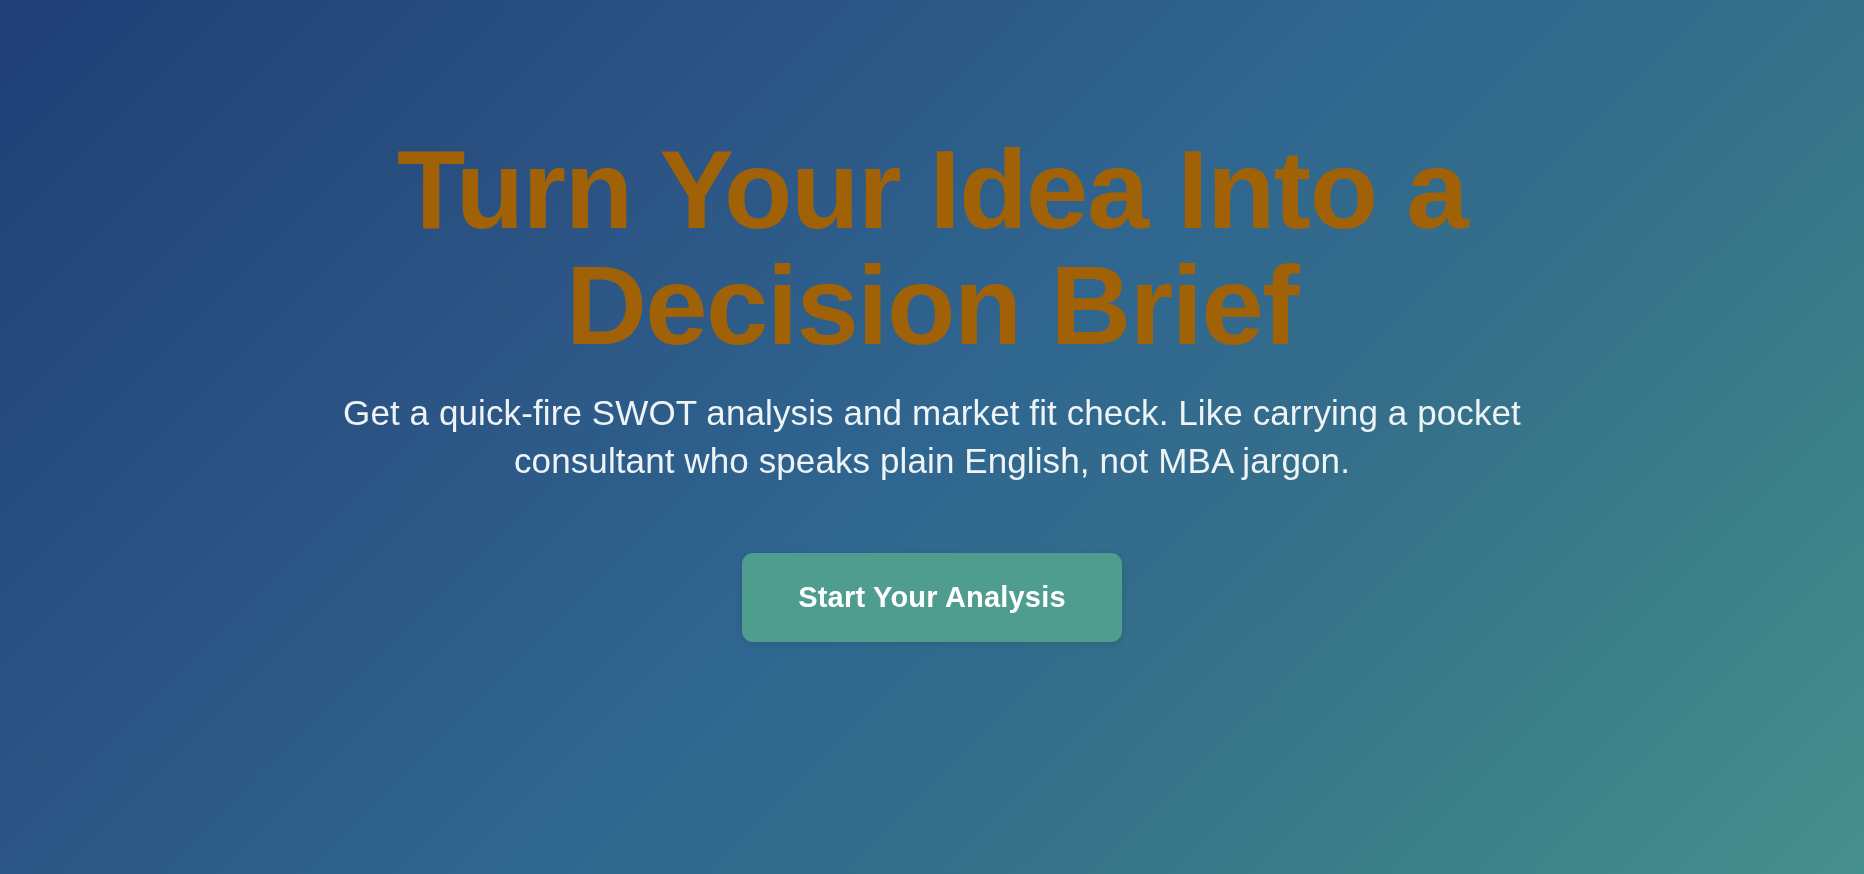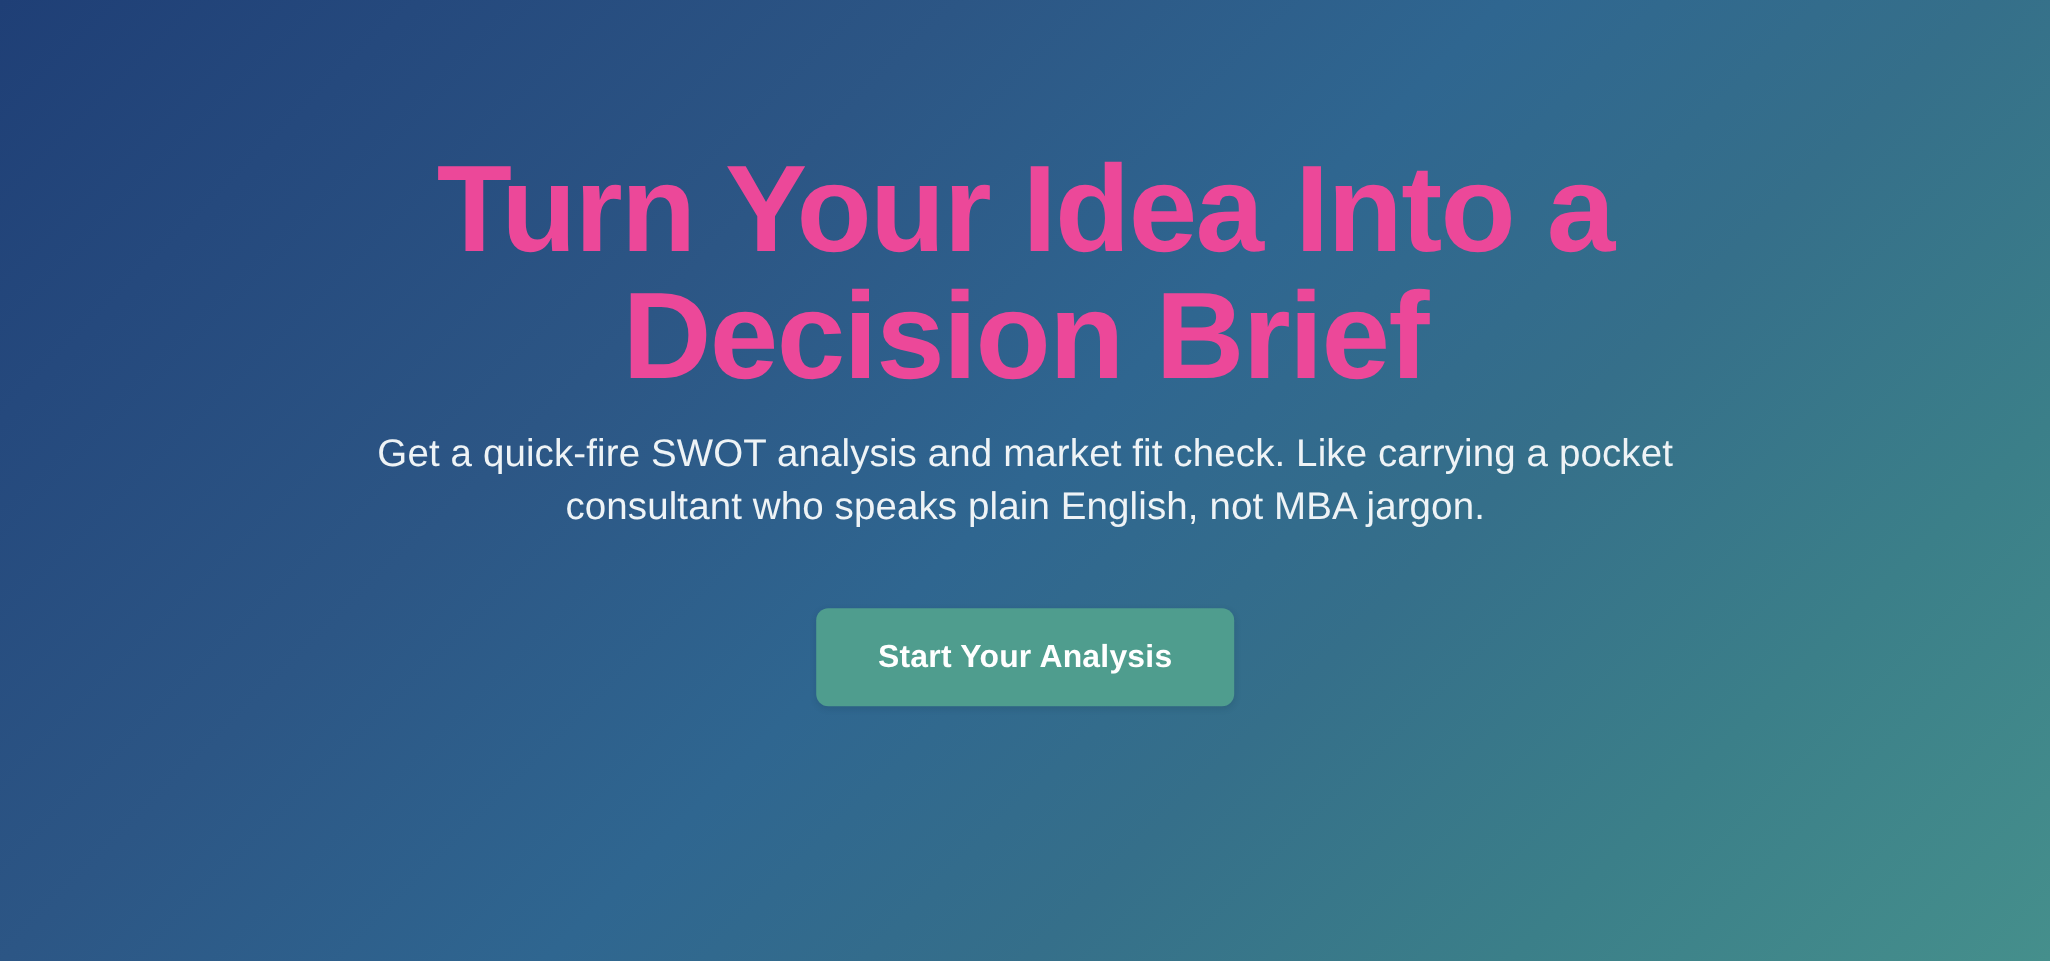--- a/index.html
+++ b/index.html
@@ -42,21 +42,21 @@
     flex-direction: column;
     align-items: center;
     text-align: center;
   }
 
   .hero-title {
     font-family: "Liberation Sans", sans-serif;
     font-size: 112px;
     line-height: 1.04;
     font-weight: 700;
-    color: #ec4899;
+    color: #a16207;
     letter-spacing: -1.5px;
     max-width: 1130px;
     margin: 0;
   }
 
   .hero-subtitle {
     font-family: "Liberation Sans", sans-serif;
     font-size: 35px;
     line-height: 1.38;
     font-weight: 400;

